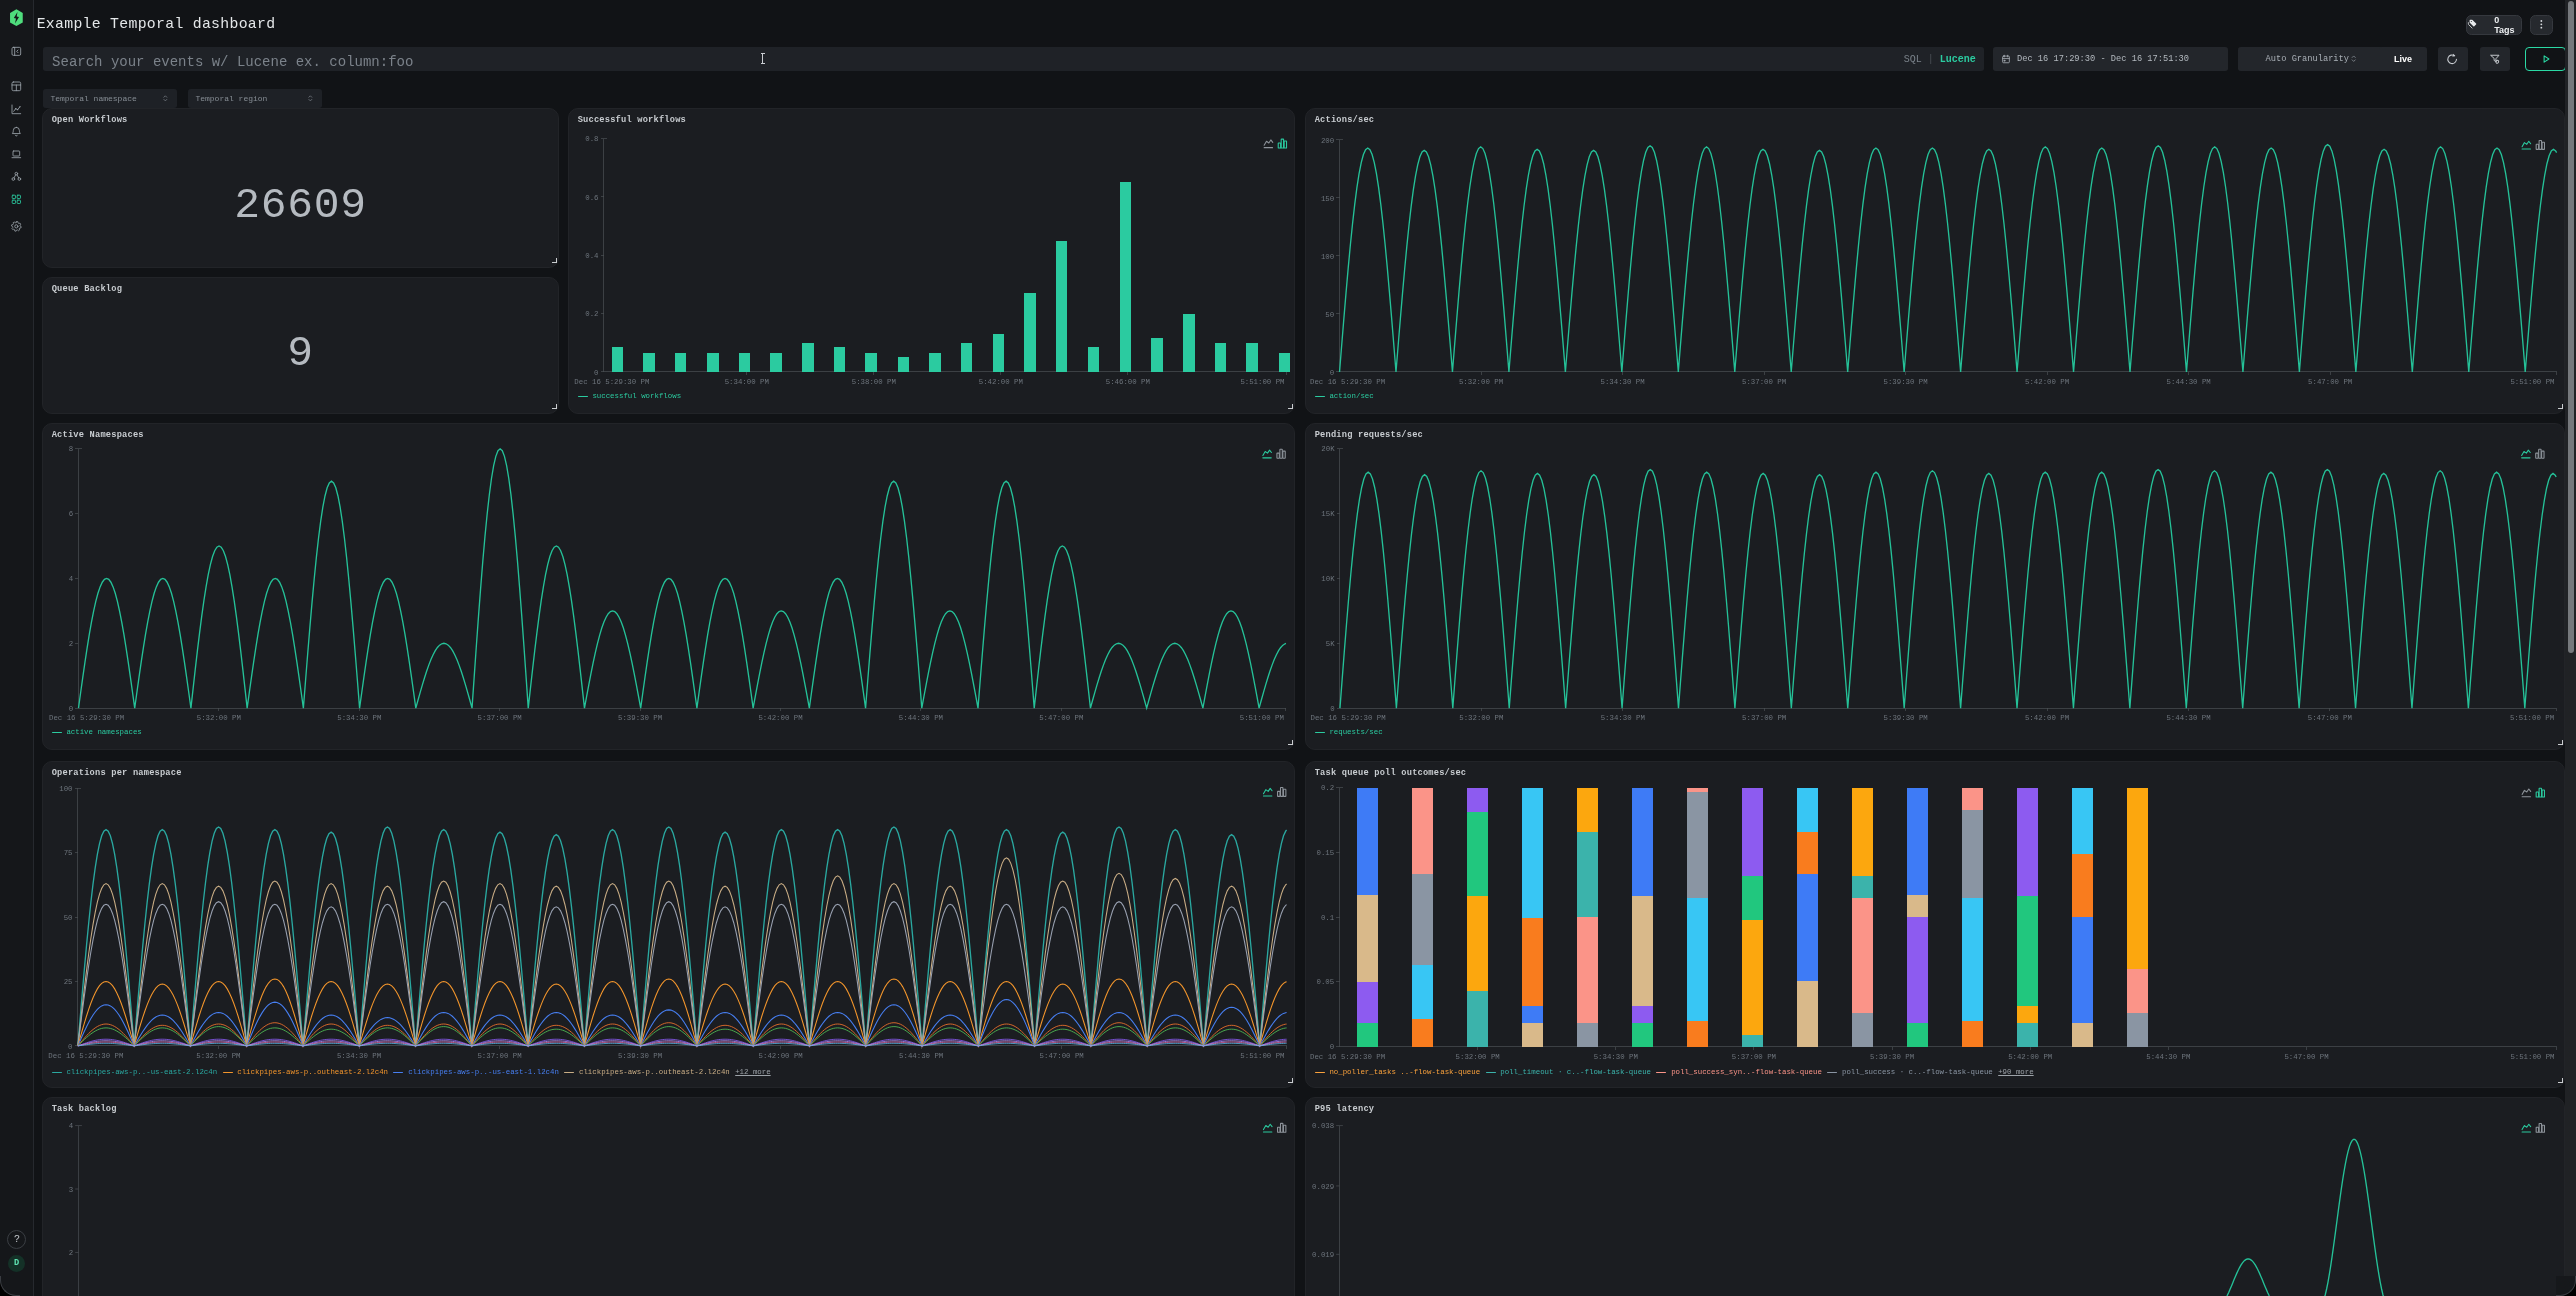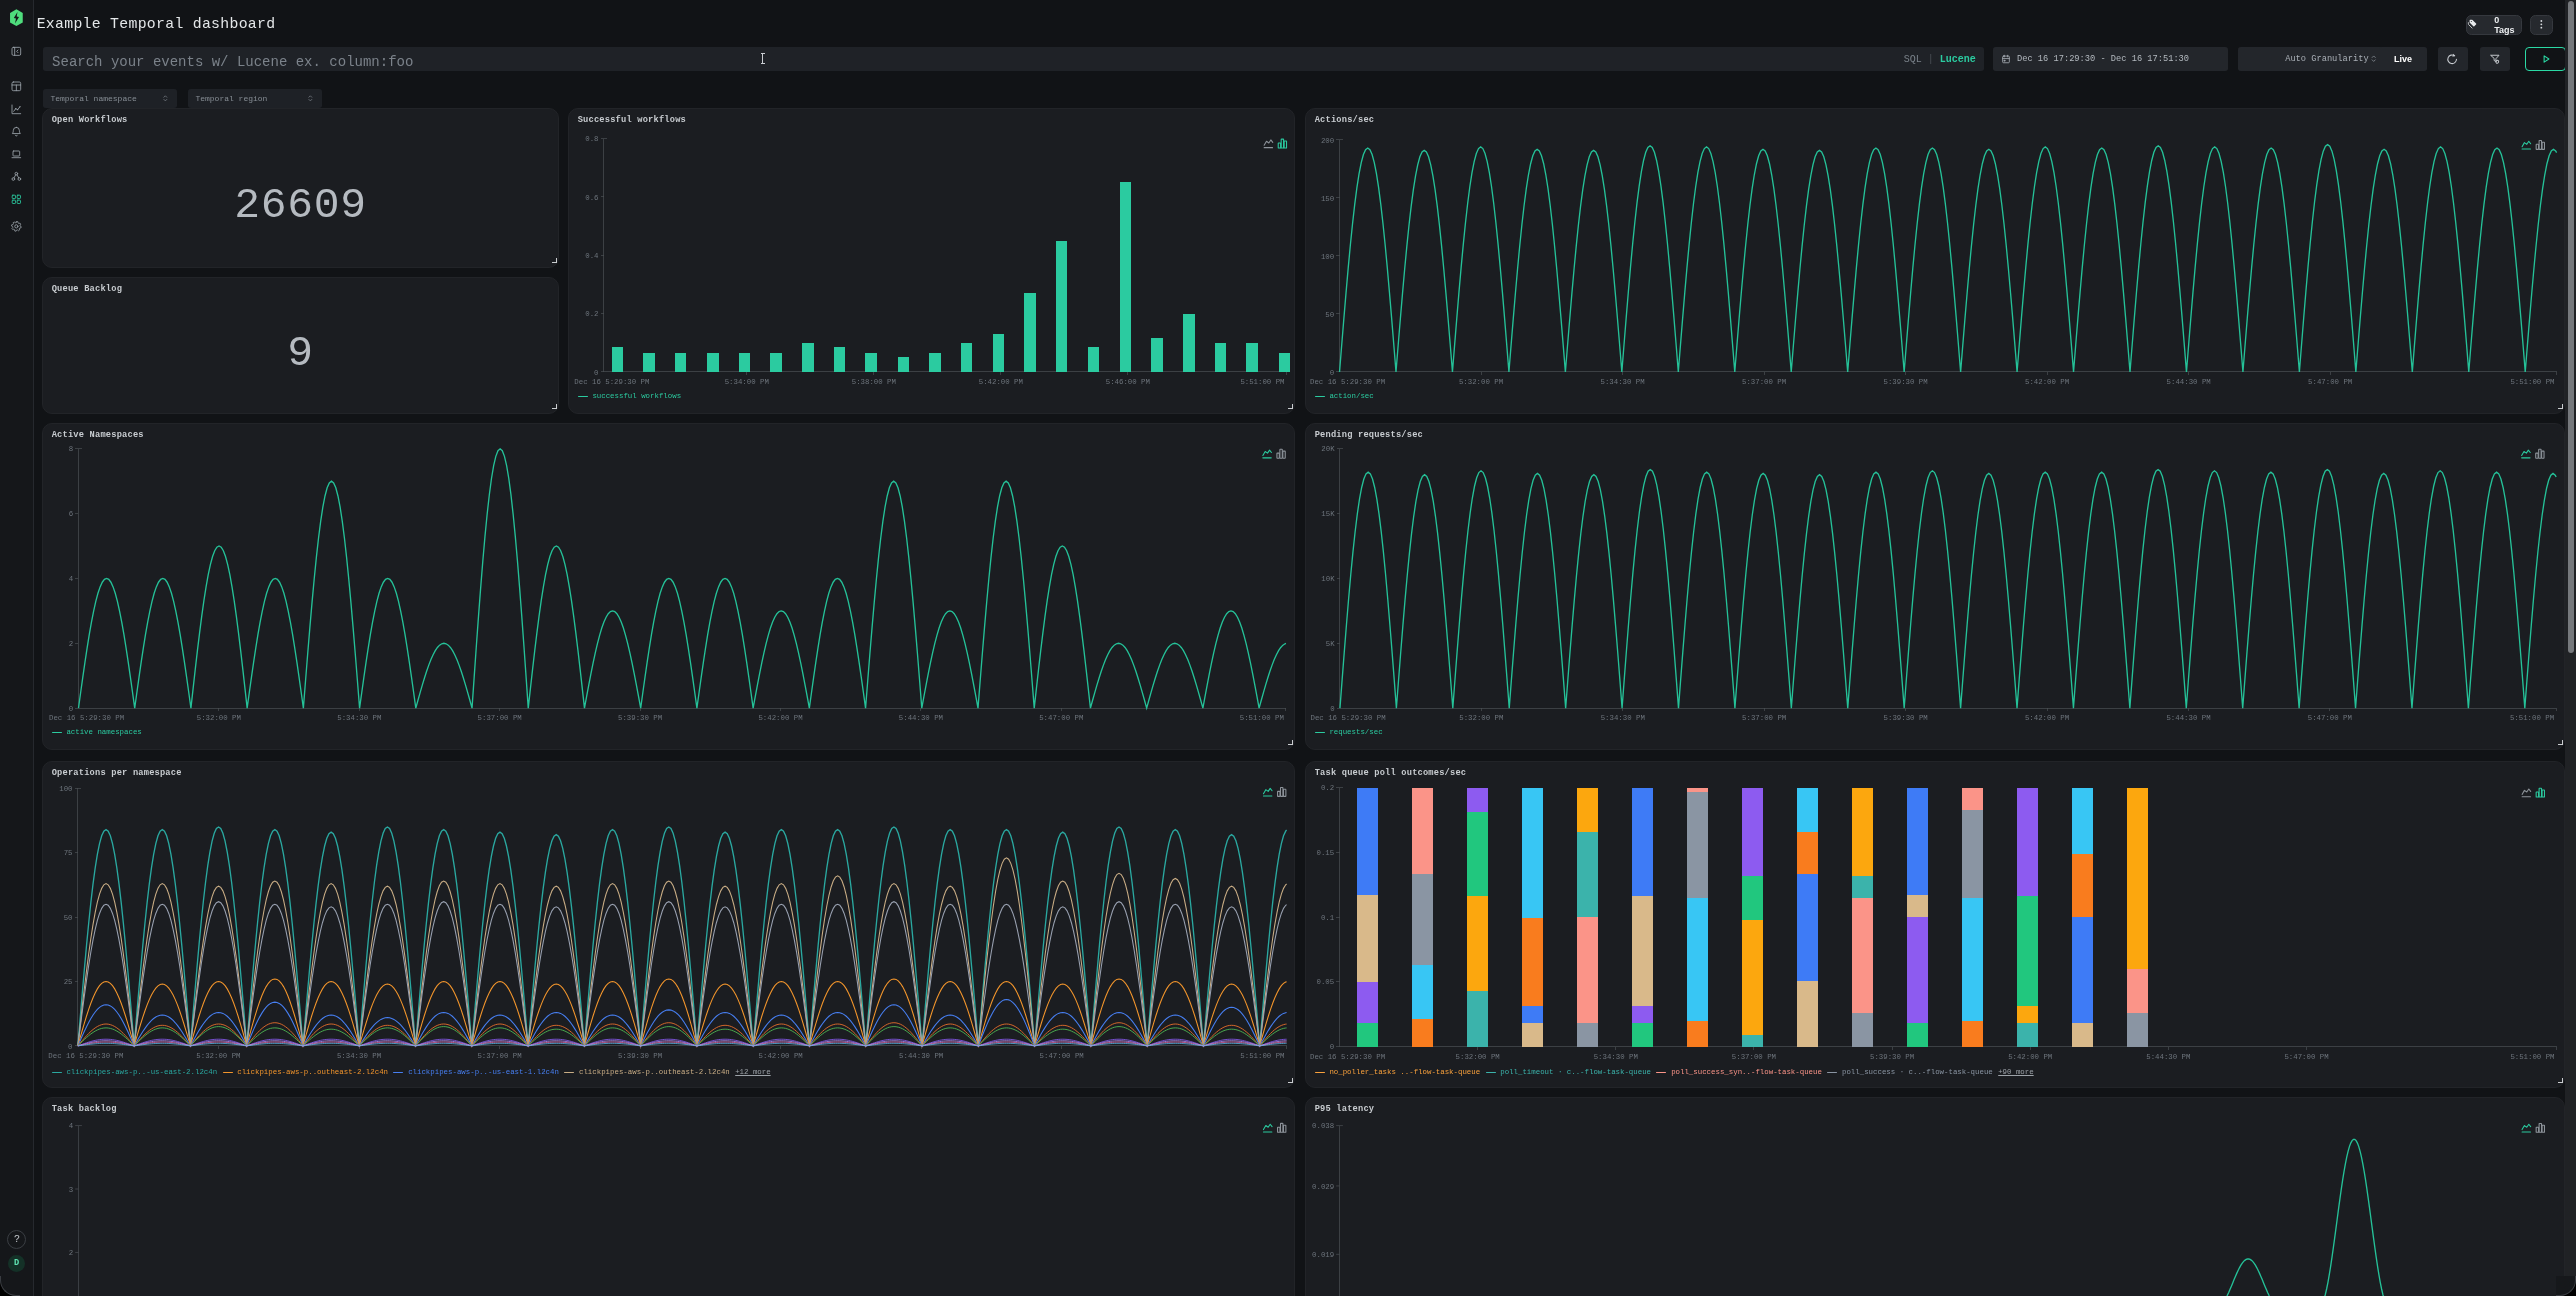--- a/index.html
+++ b/index.html
@@ -13,21 +13,21 @@
 .btn{position:absolute;background:#26292e;border:0.7px solid #35383e;border-radius:5.4px;display:flex;align-items:center;justify-content:center;gap:17px}
 .tagsbtn{left:2438px;top:14.8px;width:56px;height:20px;color:#eceef0;font-size:9px;font-weight:700;font-family:"Liberation Sans",sans-serif}
 .kebab{left:2502px;top:14.8px;width:23px;height:20px}
 .toolbar{position:absolute;left:34px;top:0;width:2542px}
 .search{position:absolute;left:9.4px;top:47px;width:1941px;height:24px;background:#1f2227;border-radius:2.7px}
 .ph{position:absolute;left:8.7px;top:7.4px;font-size:14px;color:#7b828a}
 .ibeam{position:absolute;left:719px;top:6px;width:1.1px;height:11.4px;background:#c9cdd2}.ibeam:before{content:'';position:absolute;left:-1.7px;top:0;width:4.4px;height:1.1px;background:#c9cdd2}.ibeam:after{content:'';position:absolute;left:-1.7px;bottom:0;width:4.4px;height:1.1px;background:#c9cdd2}
 .sqltog{position:absolute;right:8.7px;top:7.4px;font-size:10px}
 .tbox{position:absolute;top:47px;height:24px;background:#23262b;border-radius:2.7px;display:flex;align-items:center;color:#b3b9bf;font-size:8.7px}
 .datebox{left:1959px;width:235px;padding:0 8px;gap:6px}
-.granbox{left:2204px;width:148px;padding:0 8px;justify-content:flex-end;color:#a9afb6}
+.granbox{left:2204px;width:148px;padding:0 8px;justify-content:center;color:#a9afb6}
 .livebtn{left:2345px;width:48px;justify-content:center;color:#fff;font-weight:700;font-size:9px;font-family:"Liberation Sans",sans-serif}
 .iconbtn{justify-content:center}
 .playbtn{position:absolute;left:2491px;top:47px;width:41px;height:24px;border:0.7px solid #2bd9a5;border-radius:4px;
 display:flex;align-items:center;justify-content:center;background:transparent}
 .ddl{position:absolute;top:89px;height:19px;background:#1e2126;border-radius:2.7px;width:134px;display:flex;
 align-items:center;justify-content:space-between;padding:0 7.4px;font-size:8px;color:#868d94}
 .panel{position:absolute;background:#1b1d21;border:0.7px solid #222428;border-radius:10px}
 .ptitle{position:absolute;left:8.7px;top:6px;font-size:8.7px;font-weight:700;color:#c8ccd0;letter-spacing:0.2px}
 .ch{position:absolute;left:0;top:0}
 .legend{position:absolute;left:8.7px;height:10.7px;display:flex;align-items:center;gap:5.4px;font-size:7.4px;white-space:nowrap}

